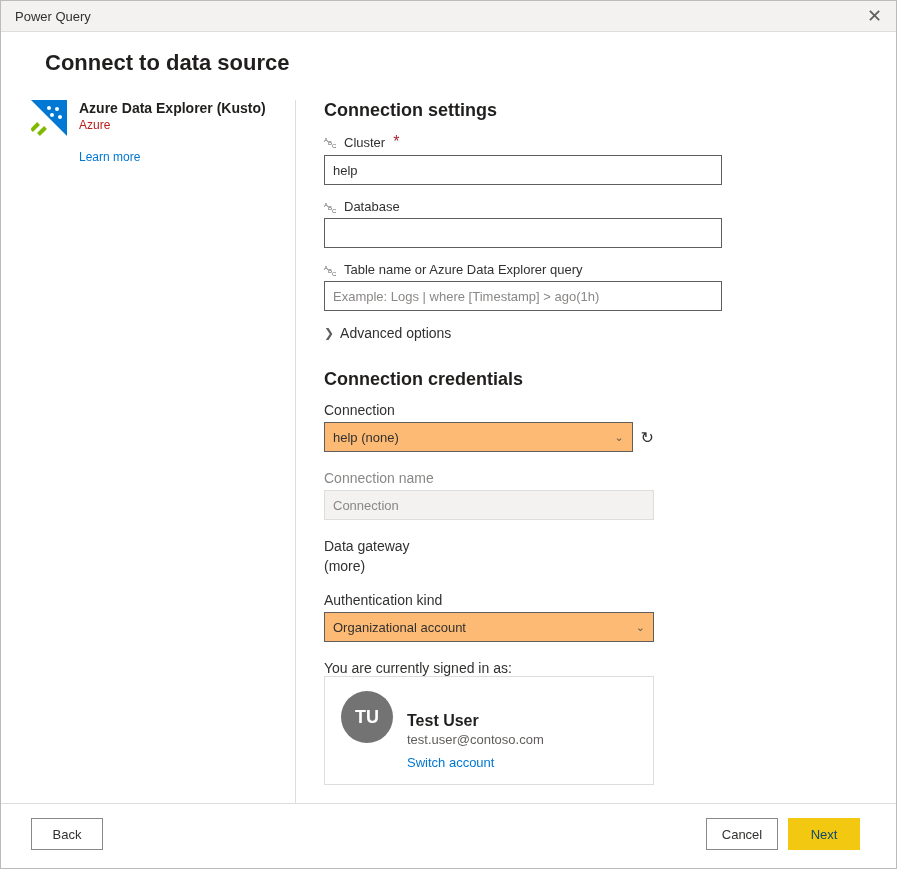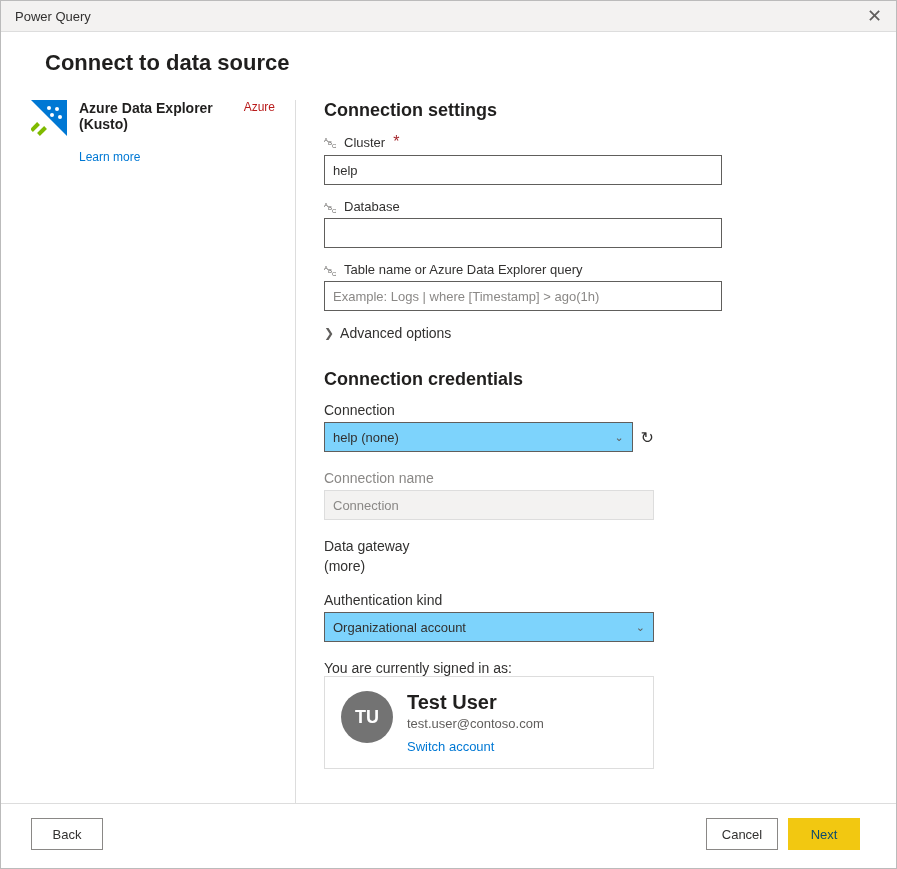--- a/index.html
+++ b/index.html
@@ -6,50 +6,50 @@
   body { background: #fff; color: #323130; width: 897px; height: 869px; border: 1px solid #bbb; display: flex; flex-direction: column; }
   .titlebar { display: flex; align-items: center; justify-content: space-between; padding: 6px 10px 6px 14px; border-bottom: 1px solid #ddd; background: #f3f2f1; }
   .titlebar-title { font-size: 13px; color: #323130; }
   .titlebar-close { font-size: 18px; color: #605e5c; cursor: pointer; padding: 0 4px; line-height: 1; }
   .page-header { padding: 18px 30px 10px 44px; }
   .page-header h1 { font-size: 22px; font-weight: 600; color: #201f1e; }
   .body-area { display: flex; flex: 1; overflow: hidden; padding: 14px 30px 0 30px; }
   .left-pane { width: 265px; flex-shrink: 0; border-right: 1px solid #ddd; padding-right: 20px; }
   .connector-row { display: flex; align-items: flex-start; gap: 12px; }
   .connector-icon { width: 36px; height: 36px; flex-shrink: 0; }
-  .connector-text { display: flex; flex-direction: row; gap: 2px; }
+  .connector-text { display: flex; flex-direction: column; gap: 2px; }
   .connector-name { font-size: 14px; font-weight: 600; color: #201f1e; }
   .connector-sub { font-size: 12px; color: #b91c1c; }
   .learn-more { font-size: 12px; color: #0078d4; margin-top: 14px; margin-left: 48px; cursor: pointer; display: inline-block; }
   .right-pane { flex: 1; padding-left: 28px; overflow-y: auto; }
   .section-title { font-size: 18px; font-weight: 600; margin-bottom: 12px; color: #201f1e; }
   .section-title.mt { margin-top: 28px; }
   .form-row { margin-bottom: 14px; width: 398px; }
   .label-row { display: flex; align-items: center; gap: 6px; margin-bottom: 4px; }
   .abc-icon { font-size: 10px; color: #605e5c; display: inline-flex; align-items: center; }
   .field-label { font-size: 13px; color: #323130; }
   .req { color: #a4262c; margin-left: 2px; }
   .text-input { width: 100%; height: 30px; border: 1px solid #605e5c; padding: 4px 8px; font-size: 13px; color: #323130; background: #fff; }
   .text-input::placeholder { color: #8a8886; }
   .text-input.disabled { background: #f3f2f1; border-color: #ddd; color: #8a8886; }
   .adv-options { display: flex; align-items: center; gap: 6px; font-size: 14px; color: #323130; margin-top: 4px; cursor: pointer; width: 398px; }
   .chevron { font-size: 12px; color: #605e5c; }
   .plain-label { font-size: 14px; color: #323130; margin-bottom: 4px; }
   .plain-label.muted { color: #8a8886; }
   .select-wrap { position: relative; width: 330px; display: flex; align-items: center; gap: 8px; }
-  .select-box { width: 330px; height: 30px; border: 1px solid #605e5c; padding: 4px 28px 4px 8px; font-size: 13px; display: flex; align-items: center; cursor: pointer; position: relative; background: #7dd3fc; }
+  .select-box { width: 330px; height: 30px; border: 1px solid #605e5c; padding: 4px 28px 4px 8px; font-size: 13px; display: flex; align-items: center; cursor: pointer; position: relative; background: #fdba74; }
   .select-box .chev-down { position: absolute; right: 8px; top: 50%; transform: translateY(-50%); font-size: 11px; color: #605e5c; }
   .refresh-icon { font-size: 16px; color: #323130; cursor: pointer; }
   .static-value { font-size: 14px; color: #323130; margin-top: 2px; }
   .cred-row { margin-bottom: 18px; width: 398px; }
   .signed-in-label { font-size: 14px; color: #323130; }
   .user-card { border: 1px solid #ddd; width: 330px; padding: 14px 16px; display: flex; gap: 14px; align-items: flex-start; }
   .avatar { width: 52px; height: 52px; border-radius: 50%; background: #737373; color: #fff; display: flex; align-items: center; justify-content: center; font-size: 18px; font-weight: 600; flex-shrink: 0; }
   .user-info { display: flex; flex-direction: column; gap: 2px; }
-  .user-name { font-size: 20px; font-weight: 600; color: #201f1e; }
+  .user-name { font-size: 16px; font-weight: 600; color: #201f1e; margin-top: 21px; }
   .user-email { font-size: 13px; color: #605e5c; }
   .switch-link { font-size: 13px; color: #0078d4; margin-top: 6px; cursor: pointer; }
   .footer { border-top: 1px solid #ddd; padding: 14px 36px 18px 30px; display: flex; justify-content: space-between; align-items: center; }
   .footer-right { display: flex; gap: 10px; }
   .btn { min-width: 72px; height: 32px; border: 1px solid #8a8886; background: #fff; font-size: 13px; color: #323130; cursor: pointer; padding: 0 14px; }
   .btn.primary { background: #F2C811; border-color: #F2C811; color: #0c4a6e; }
 </style>
 </head>
 <body>
 

